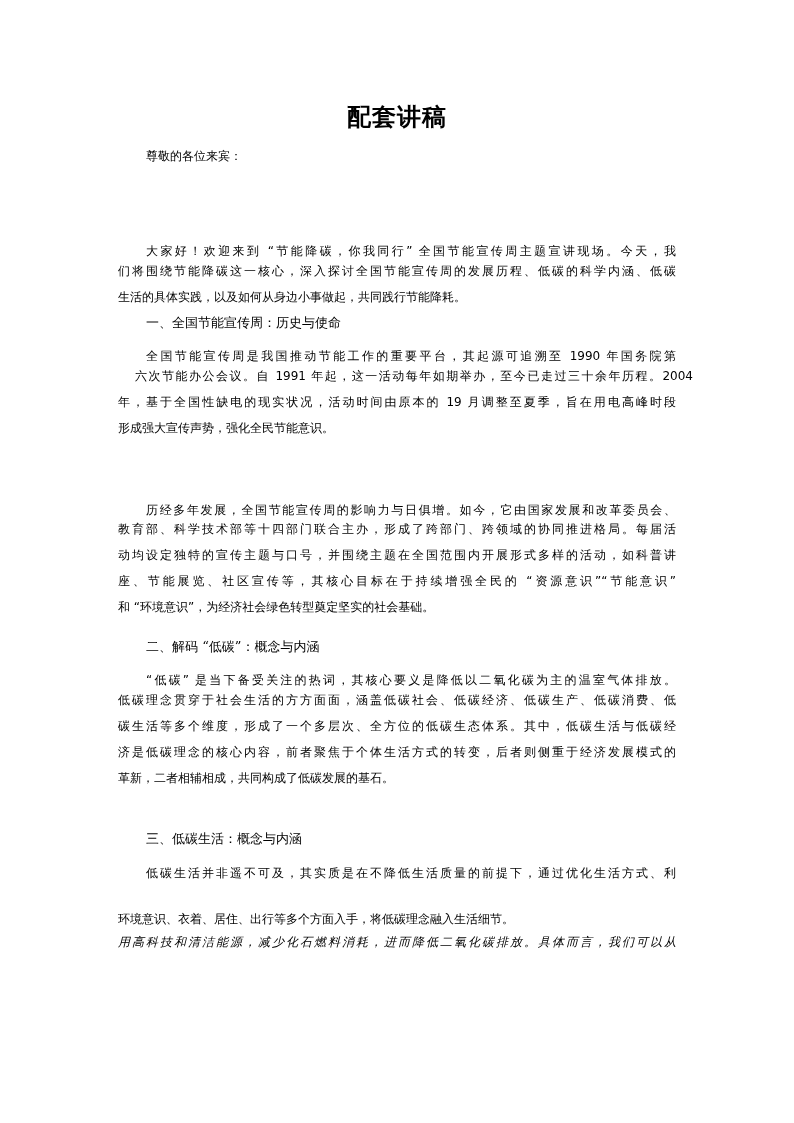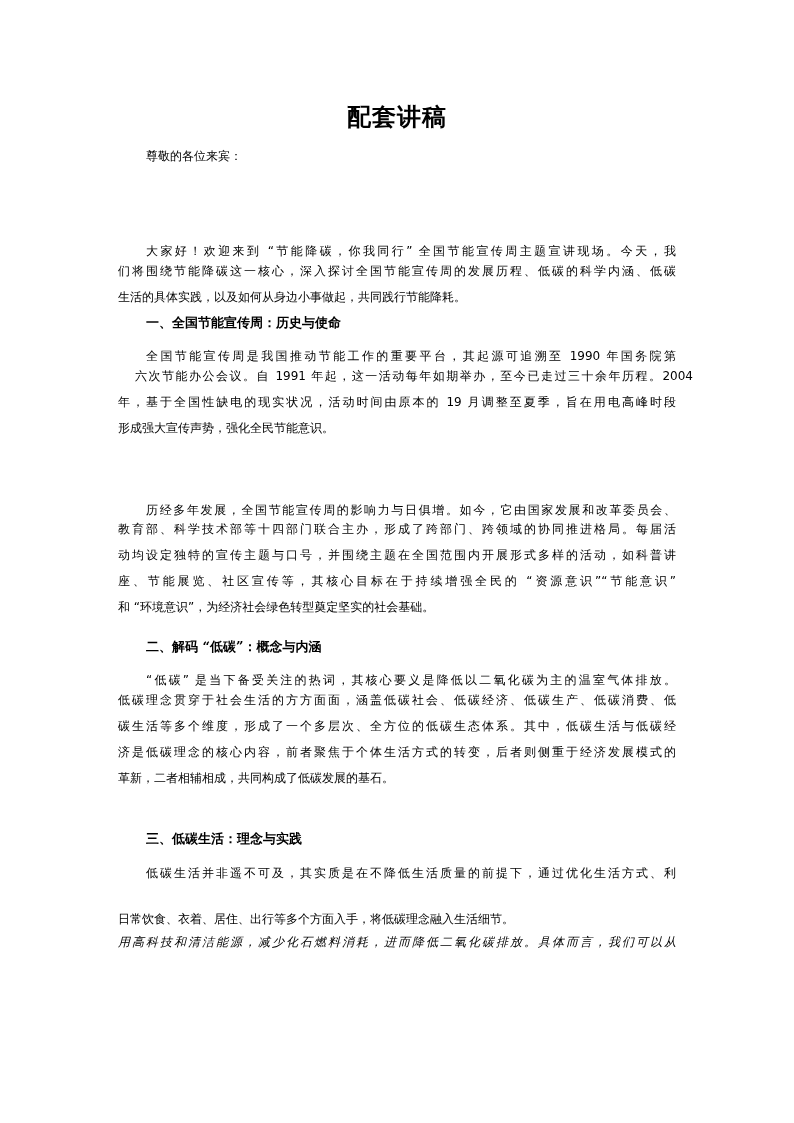--- a/index.html
+++ b/index.html
@@ -39,21 +39,21 @@
       left: 118px;
       font-size: 12px;
       line-height: 20px;
       white-space: nowrap;
     }
     .line.indent { left: 146px; }
     .line.heading {
       left: 146px;
       font-family: "DejaVu Serif", "Liberation Serif", serif;
       font-size: 13px;
-      font-weight: bold;
+      font-weight: normal;
     }
     .just {
       width: 558px;
       text-align: justify;
       text-align-last: justify;
     }
     .just.indent-w { width: 530px; margin-top: 6px; }
   </style>
 </head>
 <body>
@@ -80,18 +80,18 @@
   <div class="line just" style="top:571px;">座、节能展览、社区宣传等，其核心目标在于持续增强全民的 “资源意识”“节能意识”</div>
   <div class="line" style="top:597px;"> 和 “环境意识”，为经济社会绿色转型奠定坚实的社会基础。</div>
 
   <div class="line heading" style="top:637px;">二、解码 “低碳”：概念与内涵</div>
   <div class="line indent just indent-w" style="top:664px;">“低碳” 是当下备受关注的热词，其核心要义是降低以二氧化碳为主的温室气体排放。</div>
   <div class="line just" style="top:690px;">低碳理念贯穿于社会生活的方方面面，涵盖低碳社会、低碳经济、低碳生产、低碳消费、低</div>
   <div class="line just" style="top:716px;">碳生活等多个维度，形成了一个多层次、全方位的低碳生态体系。其中，低碳生活与低碳经</div>
   <div class="line just" style="top:742px;">济是低碳理念的核心内容，前者聚焦于个体生活方式的转变，后者则侧重于经济发展模式的</div>
   <div class="line" style="top:768px;">革新，二者相辅相成，共同构成了低碳发展的基石。</div>
 
-  <div class="line heading" style="top:829px;">三、低碳生活：理念与实践</div>
+  <div class="line heading" style="top:829px;">三、低碳生活：概念与内涵</div>
   <div class="line indent just indent-w" style="top:857px;">低碳生活并非遥不可及，其实质是在不降低生活质量的前提下，通过优化生活方式、利</div>
   <div class="line just" style="top:932px;font-style:italic;">用高科技和清洁能源，减少化石燃料消耗，进而降低二氧化碳排放。具体而言，我们可以从</div>
-  <div class="line" style="top:909px;">日常饮食、衣着、居住、出行等多个方面入手，将低碳理念融入生活细节。</div>
+  <div class="line" style="top:909px;">环境意识、衣着、居住、出行等多个方面入手，将低碳理念融入生活细节。</div>
 
 </div>
 
 </body></html>

